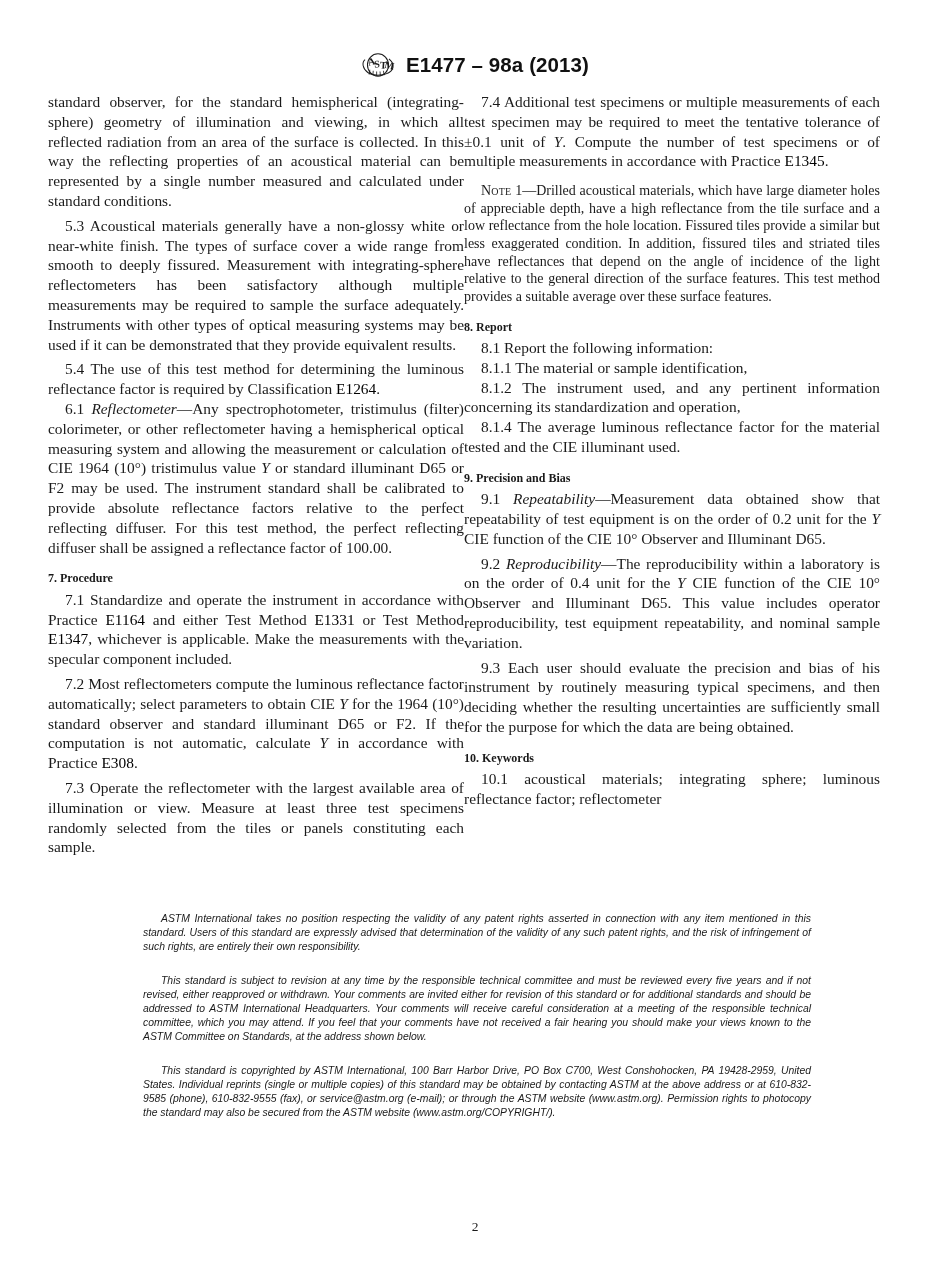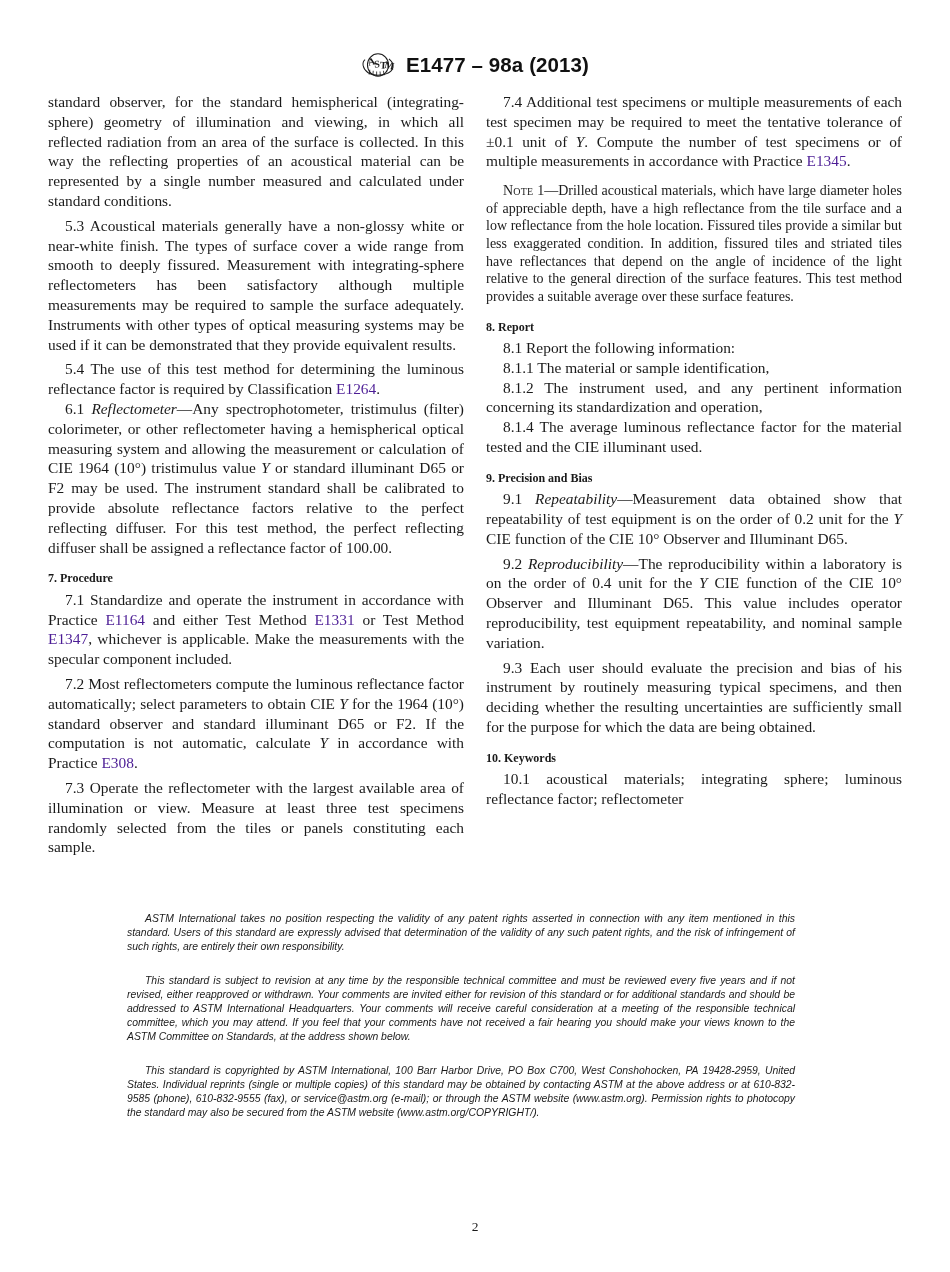--- a/index.html
+++ b/index.html
@@ -39,21 +39,20 @@
     white-space: nowrap;
   }
 
   
   .columns {
     position: absolute;
     top: 92px;
     left: 48px;
     width: 854px;
     display: flex;
-    gap: 22px;
   }
   .col {
     width: 416px;
   }
 
   p {
     margin: 0;
     font-size: 15.4px;
     line-height: 1.285;
     text-align: justify;
@@ -64,41 +63,41 @@
   p.gap    { margin-top: 5px; }
 
   h2.section {
     margin: 14px 0 3px 0;
     font-size: 12px;
     font-weight: bold;
     line-height: 1.285;
     text-align: left;
   }
 
-  .ref { color: #4c1d95; }
+  .ref { color: #000000; }
   .ital { font-style: italic; }
   .var  { font-style: italic; }
 
   
   p.note {
     font-size: 14px;
     line-height: 1.26;
     text-indent: 17px;
     margin-top: 11px;
     text-align: justify;
   }
   .smallcaps {
     font-variant: small-caps;
     letter-spacing: 0.2px;
   }
 
   
   .footer {
     position: absolute;
-    left: 127px;
+    left: 143px;
     top: 912px;
     width: 668px;
     font-family: "Liberation Sans", sans-serif;
     font-style: italic;
     font-size: 10.4px;
     line-height: 1.345;
     text-align: justify;
     color: #1a1a1a;
   }
   .footer p { 

